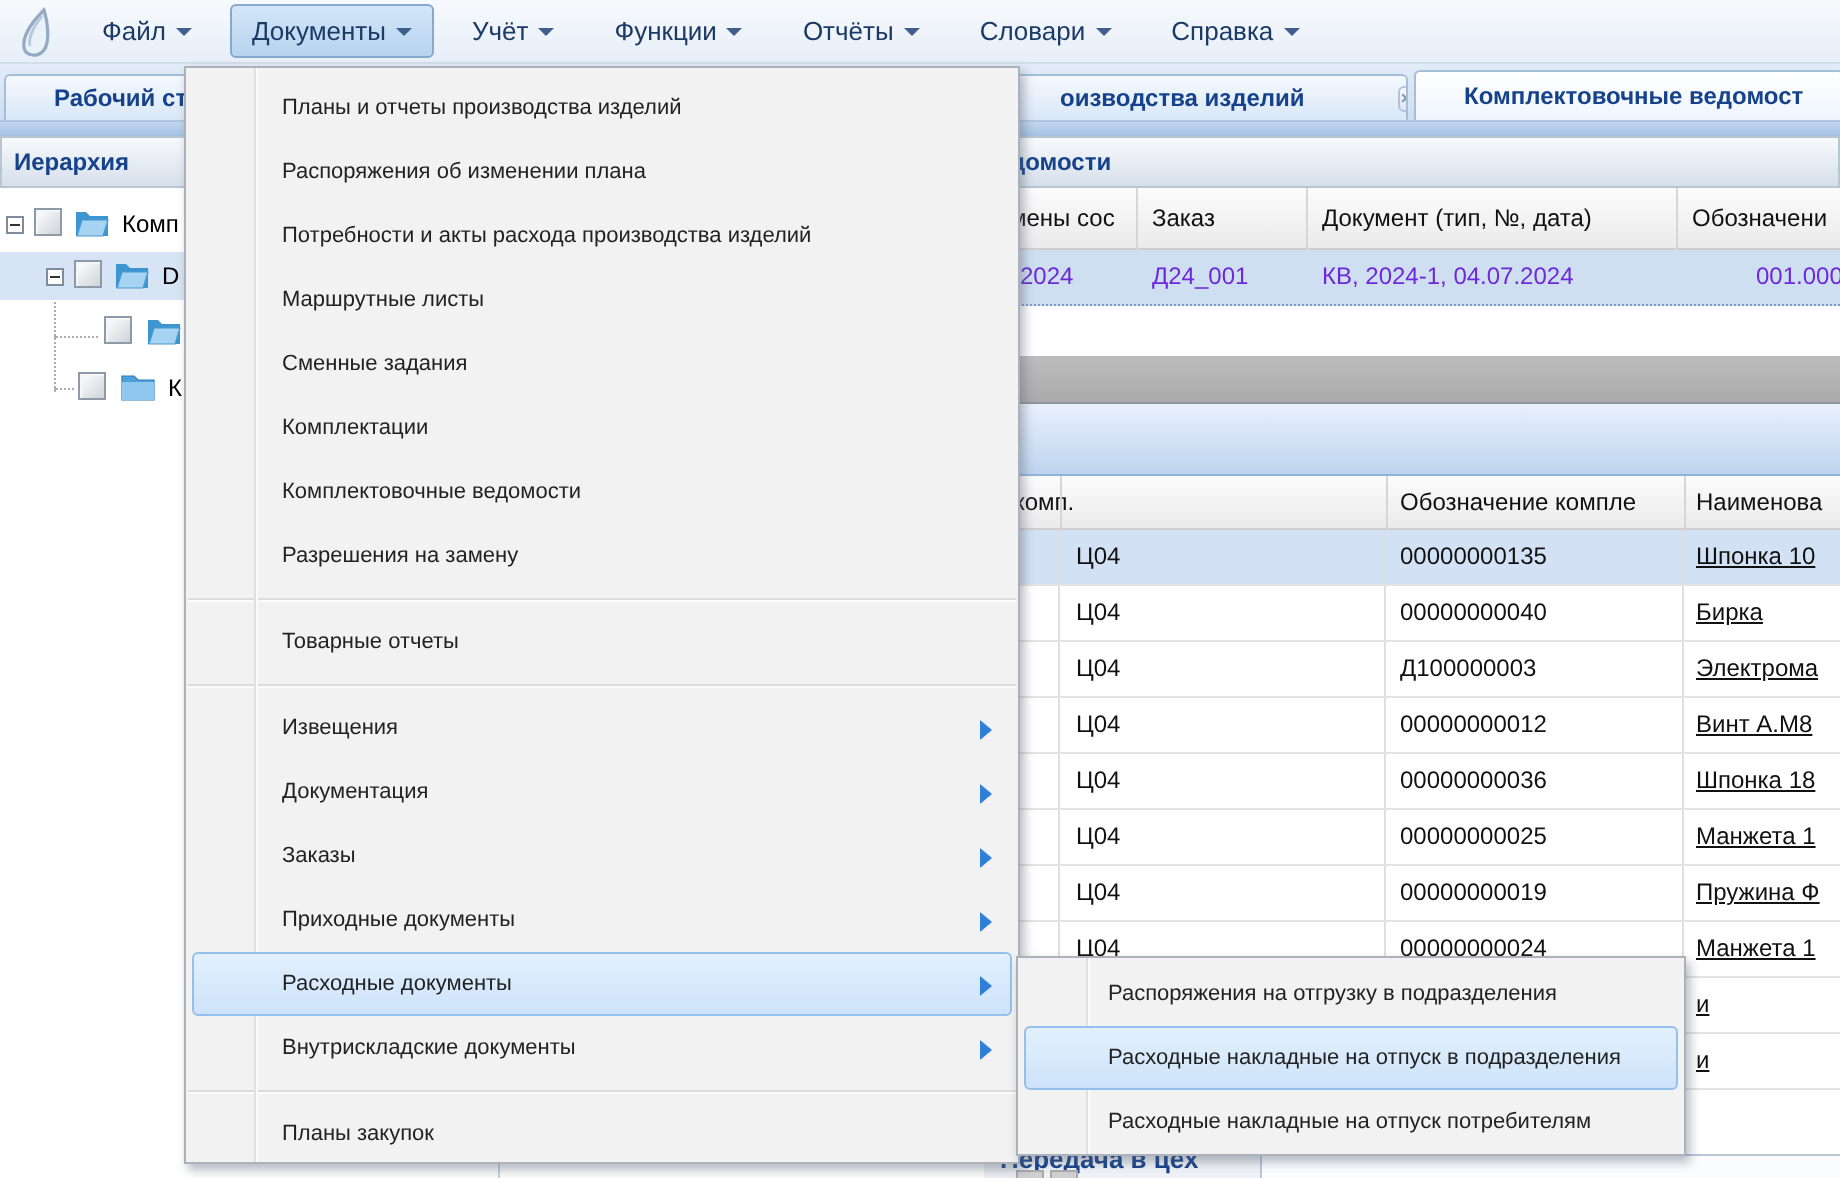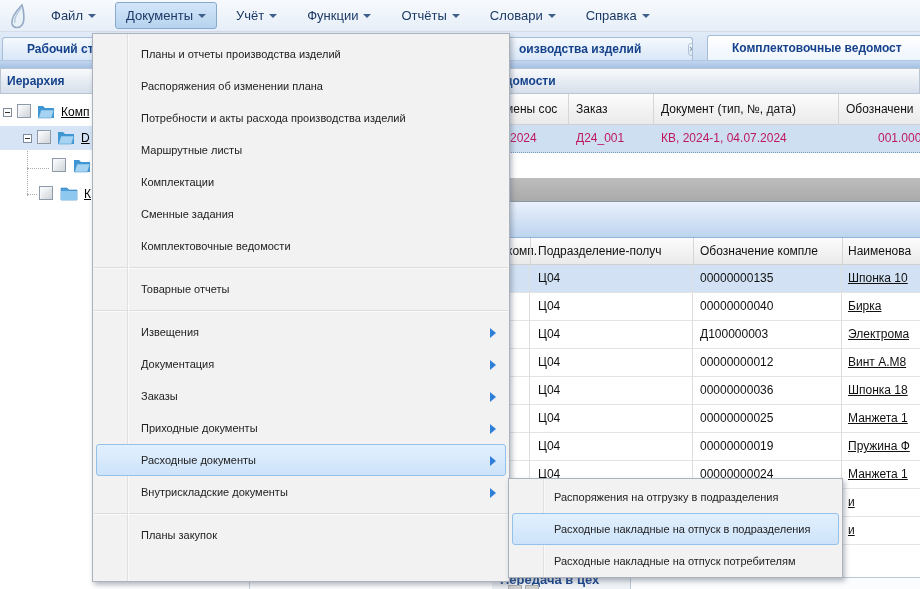--- a/index.html
+++ b/index.html
@@ -44,21 +44,21 @@
   
   .gridhd{position:absolute;background:linear-gradient(#fcfcfc,#eaeaea);
     border-bottom:1px solid #cfcfcf;font-size:12px;color:#111;}
   .gridhd span{position:absolute;top:0;white-space:nowrap;}
   .vline{position:absolute;width:1px;background:#d6d6d6;}
 
   
   .g1hd{left:250px;top:94px;width:670px;height:31px;}
   .g1hd span{line-height:30px;}
   .g1row{position:absolute;left:250px;top:125px;width:670px;height:28px;
-    background:#cfdff2;border-bottom:1px dotted #7a9cc6;font-size:12px;color:#be185d;}
+    background:#cfdff2;border-bottom:1px dotted #7a9cc6;font-size:12px;color:#6d28d9;}
   .g1row span{position:absolute;top:0;line-height:27px;white-space:nowrap;}
 
   
   .splitter{position:absolute;left:250px;top:178px;width:670px;height:24px;
     background:linear-gradient(#bdbdbd,#aaaaaa);border-bottom:1px solid #8e979f;}
   .blueband{position:absolute;left:250px;top:202px;width:670px;height:36px;
     background:linear-gradient(#e9f1fc,#bdd4ef);border-bottom:1px solid #93b3da;}
 
   
   .g2hd{left:250px;top:238px;width:670px;height:27px;}
@@ -69,21 +69,21 @@
   .c1{width:280px;border-right:1px solid #dedede;}
   .c2{width:163px;border-right:1px solid #dedede;padding:6px 0 0 8px;}
   .c3{width:149px;border-right:1px solid #dedede;padding:6px 0 0 7px;}
   .c4{flex:1;padding:6px 0 0 6px;white-space:nowrap;overflow:hidden;text-decoration:underline;}
 
   
   .leftpanel{position:absolute;left:0;top:94px;width:250px;height:495px;background:#fff;
     border-right:1px solid #c6d2e0;}
   .trow{position:absolute;left:0;width:250px;height:24px;font-size:12px;color:#000;}
   .trow.sel{background:#d6e4f6;}
-  .trow span.tlabel{position:absolute;top:5px;white-space:nowrap;text-decoration:underline;}
+  .trow span.tlabel{position:absolute;top:5px;white-space:nowrap;}
   .expander{position:absolute;top:8px;width:9px;height:9px;background:#fff;
     border:1px solid #7e8c9b;}
   .expander::after{content:"";position:absolute;left:1px;top:3px;width:5px;height:1px;background:#333;}
   .cbox{position:absolute;top:4px;width:14px;height:14px;border:1px solid #8e9aa7;
     background:linear-gradient(135deg,#ffffff,#cfd4d9);box-shadow:inset 1px 1px 0 #f4f6f8;}
   .ticon{position:absolute;top:4px;width:18px;height:15px;}
   .dotv{position:absolute;width:1px;border-left:1px dotted #adadad;}
   .doth{position:absolute;height:1px;border-top:1px dotted #adadad;}
 
   
@@ -114,21 +114,21 @@
 </style>
 </head>
 <body>
 
 <div id="app">
 
   <div class="tabstrip"></div>
   <div class="tab" style="left:2px;width:150px;">
     <span>Рабочий ст</span>
   </div>
-  <div class="tab" style="left:494px;width:199px;gap:40px;">
+  <div class="tab" style="left:505px;width:199px;gap:40px;">
     <span>оизводства изделий</span>
     <span class="tab-close">×</span>
   </div>
   <div class="tab active" style="left:707px;width:215px;">
     <span>Комплектовочные ведомост</span>
   </div>
   <div class="tabband"></div>
 
   <div class="menubar">
     <svg class="logo" viewBox="0 0 26 28">
@@ -230,21 +230,20 @@
     <span style="left:326px;">Д24_001</span>
     <span style="left:411px;">КВ, 2024-1, 04.07.2024</span>
     <span style="left:628px;">001.00000</span>
   </div>
 
   <div class="splitter"></div>
   <div class="blueband"></div>
 
   <div class="gridhd g2hd">
     <span style="left:257px;">комп.</span>
-    <span style="left:288px;">Подразделение-получ</span>
     <span style="left:450px;">Обозначение компле</span>
     <span style="left:598px;">Наименова</span>
   </div>
   <div class="vline" style="left:530px;top:238px;height:27px;"></div>
   <div class="vline" style="left:693px;top:238px;height:27px;"></div>
   <div class="vline" style="left:842px;top:238px;height:27px;"></div>
 
   <div class="g2body">
     <div class="g2row sel">
       <div class="c1"></div>
@@ -323,27 +322,30 @@
     <div class="mi">
         <span class="lbl">Распоряжения об изменении плана</span>
       </div>
     <div class="mi">
         <span class="lbl">Потребности и акты расхода производства изделий</span>
       </div>
     <div class="mi">
         <span class="lbl">Маршрутные листы</span>
       </div>
     <div class="mi">
+        <span class="lbl">Сменные задания</span>
+      </div>
+    <div class="mi">
         <span class="lbl">Комплектации</span>
       </div>
     <div class="mi">
-        <span class="lbl">Сменные задания</span>
-      </div>
-    <div class="mi">
         <span class="lbl">Комплектовочные ведомости</span>
+      </div>
+    <div class="mi">
+        <span class="lbl">Разрешения на замену</span>
       </div>
     <div class="msep"></div>
     <div class="mi">
         <span class="lbl">Товарные отчеты</span>
       </div>
     <div class="msep"></div>
     <div class="mi">
         <span class="lbl">Извещения</span>
         <i class="arrow"></i>
       </div>

